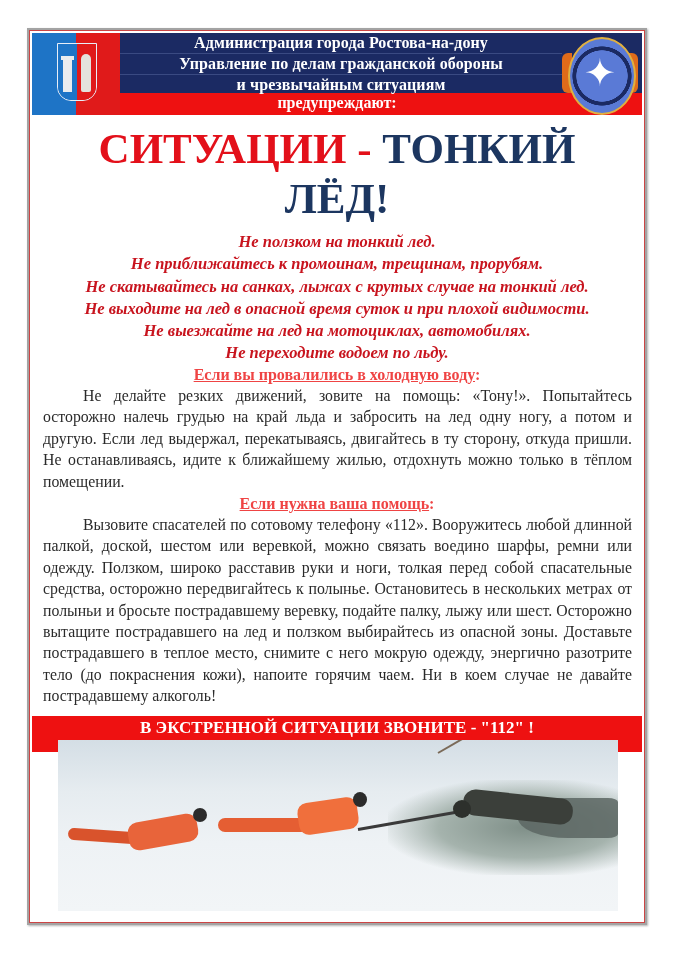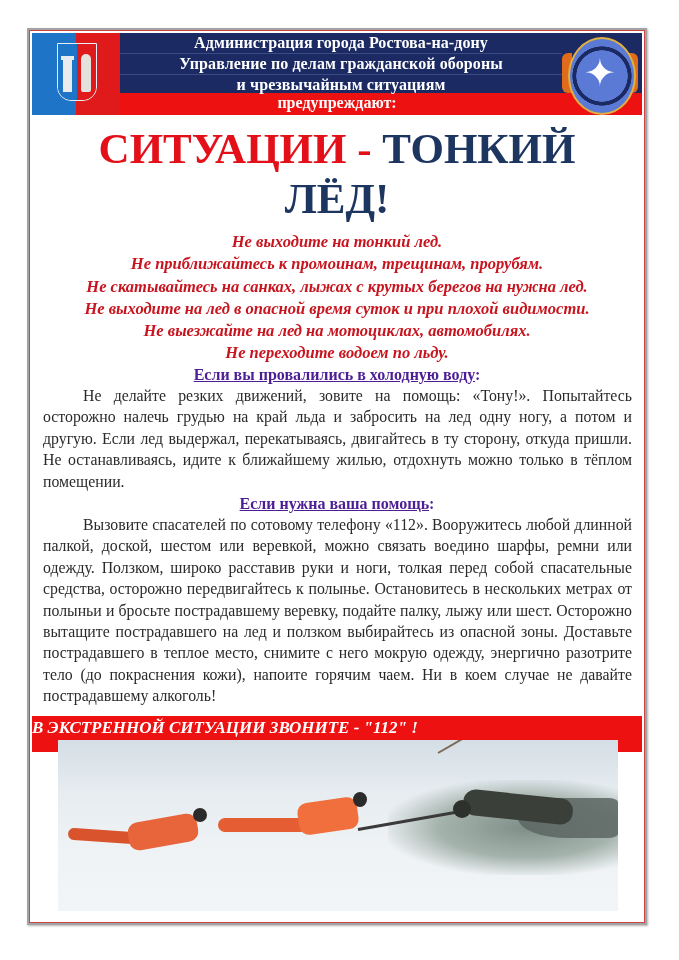--- a/index.html
+++ b/index.html
@@ -33,25 +33,25 @@
   .emblem .wing-r { position:absolute; right:-2px; top:18px; width:10px; height:40px; background:#e06b1a; border-radius:0 6px 6px 0; }
   
   .title { position: absolute; left: 0; right: 0; top: 92px; text-align: center; font-weight: bold; font-size: 43px; line-height: 48px; }
   .t-red { color: #e3101a; }
   .t-navy { color: #1c3660; }
   .title2 { position: absolute; left: 0; right: 0; top: 142px; text-align: center; font-weight: bold; font-size: 43px; line-height: 48px; color: #1c3660; font-family: Liberation Serif, serif; }
   
   .rules { position: absolute; left: 0; right: 0; top: 198px; text-align: center; }
   .rule { color: #c8141e; font-style: italic; font-weight: bold; font-size: 16.5px; line-height: 22.3px; white-space: nowrap; }
   
-  .sec-head { position: absolute; left: 0; right: 0; text-align: center; color: #4c1d95; font-weight: bold; font-size: 16px; line-height: 20px; }
+  .sec-head { position: absolute; left: 0; right: 0; text-align: center; color: #ef4444; font-weight: bold; font-size: 16px; line-height: 20px; }
   .sec-head u { text-decoration: underline; }
   .para { position: absolute; left: 11px; right: 10px; color: #2a2a2a; font-size: 15.8px; line-height: 21.4px; text-align: justify; text-indent: 40px; }
   
-  .banner { position: absolute; left: 0; right: 0; top: 683px; height: 36px; background: #ee1111; color: #ffffff; font-style: italic; font-weight: bold; font-size: 17px; line-height: 24px; }
+  .banner { position: absolute; left: 0; right: 0; top: 683px; height: 36px; background: #ee1111; color: #ffffff; text-align: center; font-weight: bold; font-size: 17px; line-height: 24px; }
   
   .photo { position: absolute; left: 26px; top: 707px; width: 560px; height: 171px; background: linear-gradient(180deg, #d4dee5 0%, #e6ecf0 30%, #eef2f5 60%, #f2f5f7 100%); overflow: hidden; }
   .water { position: absolute; left: 330px; top: 40px; width: 230px; height: 95px; background: radial-gradient(ellipse at 60% 50%, #7f8f88 0%, #a5b3ad 45%, rgba(200,210,208,0) 75%); }
   .hole { position:absolute; left: 460px; top: 58px; width: 100px; height: 40px; background:#5c6663; border-radius: 40% 10% 10% 50%; opacity:0.85;}
   .rescuer1 { position:absolute; left: 10px; top: 70px; width: 150px; height: 40px; }
   .rescuer1 .body { position:absolute; left: 60px; top: 8px; width: 70px; height: 28px; background:#e8643a; border-radius: 10px; transform: rotate(-10deg); }
   .rescuer1 .legs { position:absolute; left: 0; top: 20px; width: 70px; height: 12px; background:#d9532c; border-radius: 6px; transform: rotate(4deg); }
   .rescuer1 .head { position:absolute; left: 125px; top: -2px; width: 14px; height: 14px; background:#2b2b2b; border-radius:50%; }
   .rescuer2 { position:absolute; left: 150px; top: 60px; width: 190px; height: 40px; }
   .rescuer2 .body { position:absolute; left: 90px; top: 0px; width: 60px; height: 32px; background:#f06f3c; border-radius: 10px; transform: rotate(-8deg); }
@@ -99,23 +99,23 @@
       <div class="ring"></div>
       <div class="star">✦</div>
     </div>
 
     <div class="title">
       <span class="t-red">СИТУАЦИИ</span><span class="t-red"> - </span><span class="t-navy">ТОНКИЙ</span>
     </div>
     <div class="title2">ЛЁД!</div>
 
     <div class="rules">
-      <div class="rule">Не выходите на тонкий лед.</div>
+      <div class="rule">Не ползком на тонкий лед.</div>
       <div class="rule">Не приближайтесь к промоинам, трещинам, прорубям.</div>
-      <div class="rule">Не скатывайтесь на санках, лыжах с крутых берегов на нужна лед.</div>
+      <div class="rule">Не скатывайтесь на санках, лыжах с крутых случае на тонкий лед.</div>
       <div class="rule">Не выходите на лед в опасной время суток и при плохой видимости.</div>
       <div class="rule">Не выезжайте на лед на мотоциклах, автомобилях.</div>
       <div class="rule">Не переходите водоем по льду.</div>
     </div>
 
     <div class="sec-head" style="top:332px;">
       <u>Если вы провалились в холодную воду</u><span>:</span>
     </div>
     <div class="para" style="top:352px;">Не делайте резких движений, зовите на помощь: «Тону!». Попытайтесь осторожно налечь грудью на край льда и забросить на лед одну ногу, а потом и другую. Если лед выдержал, перекатываясь, двигайтесь в ту сторону, откуда пришли. Не останавливаясь, идите к ближайшему жилью, отдохнуть можно только в тёплом помещении.</div>
 

